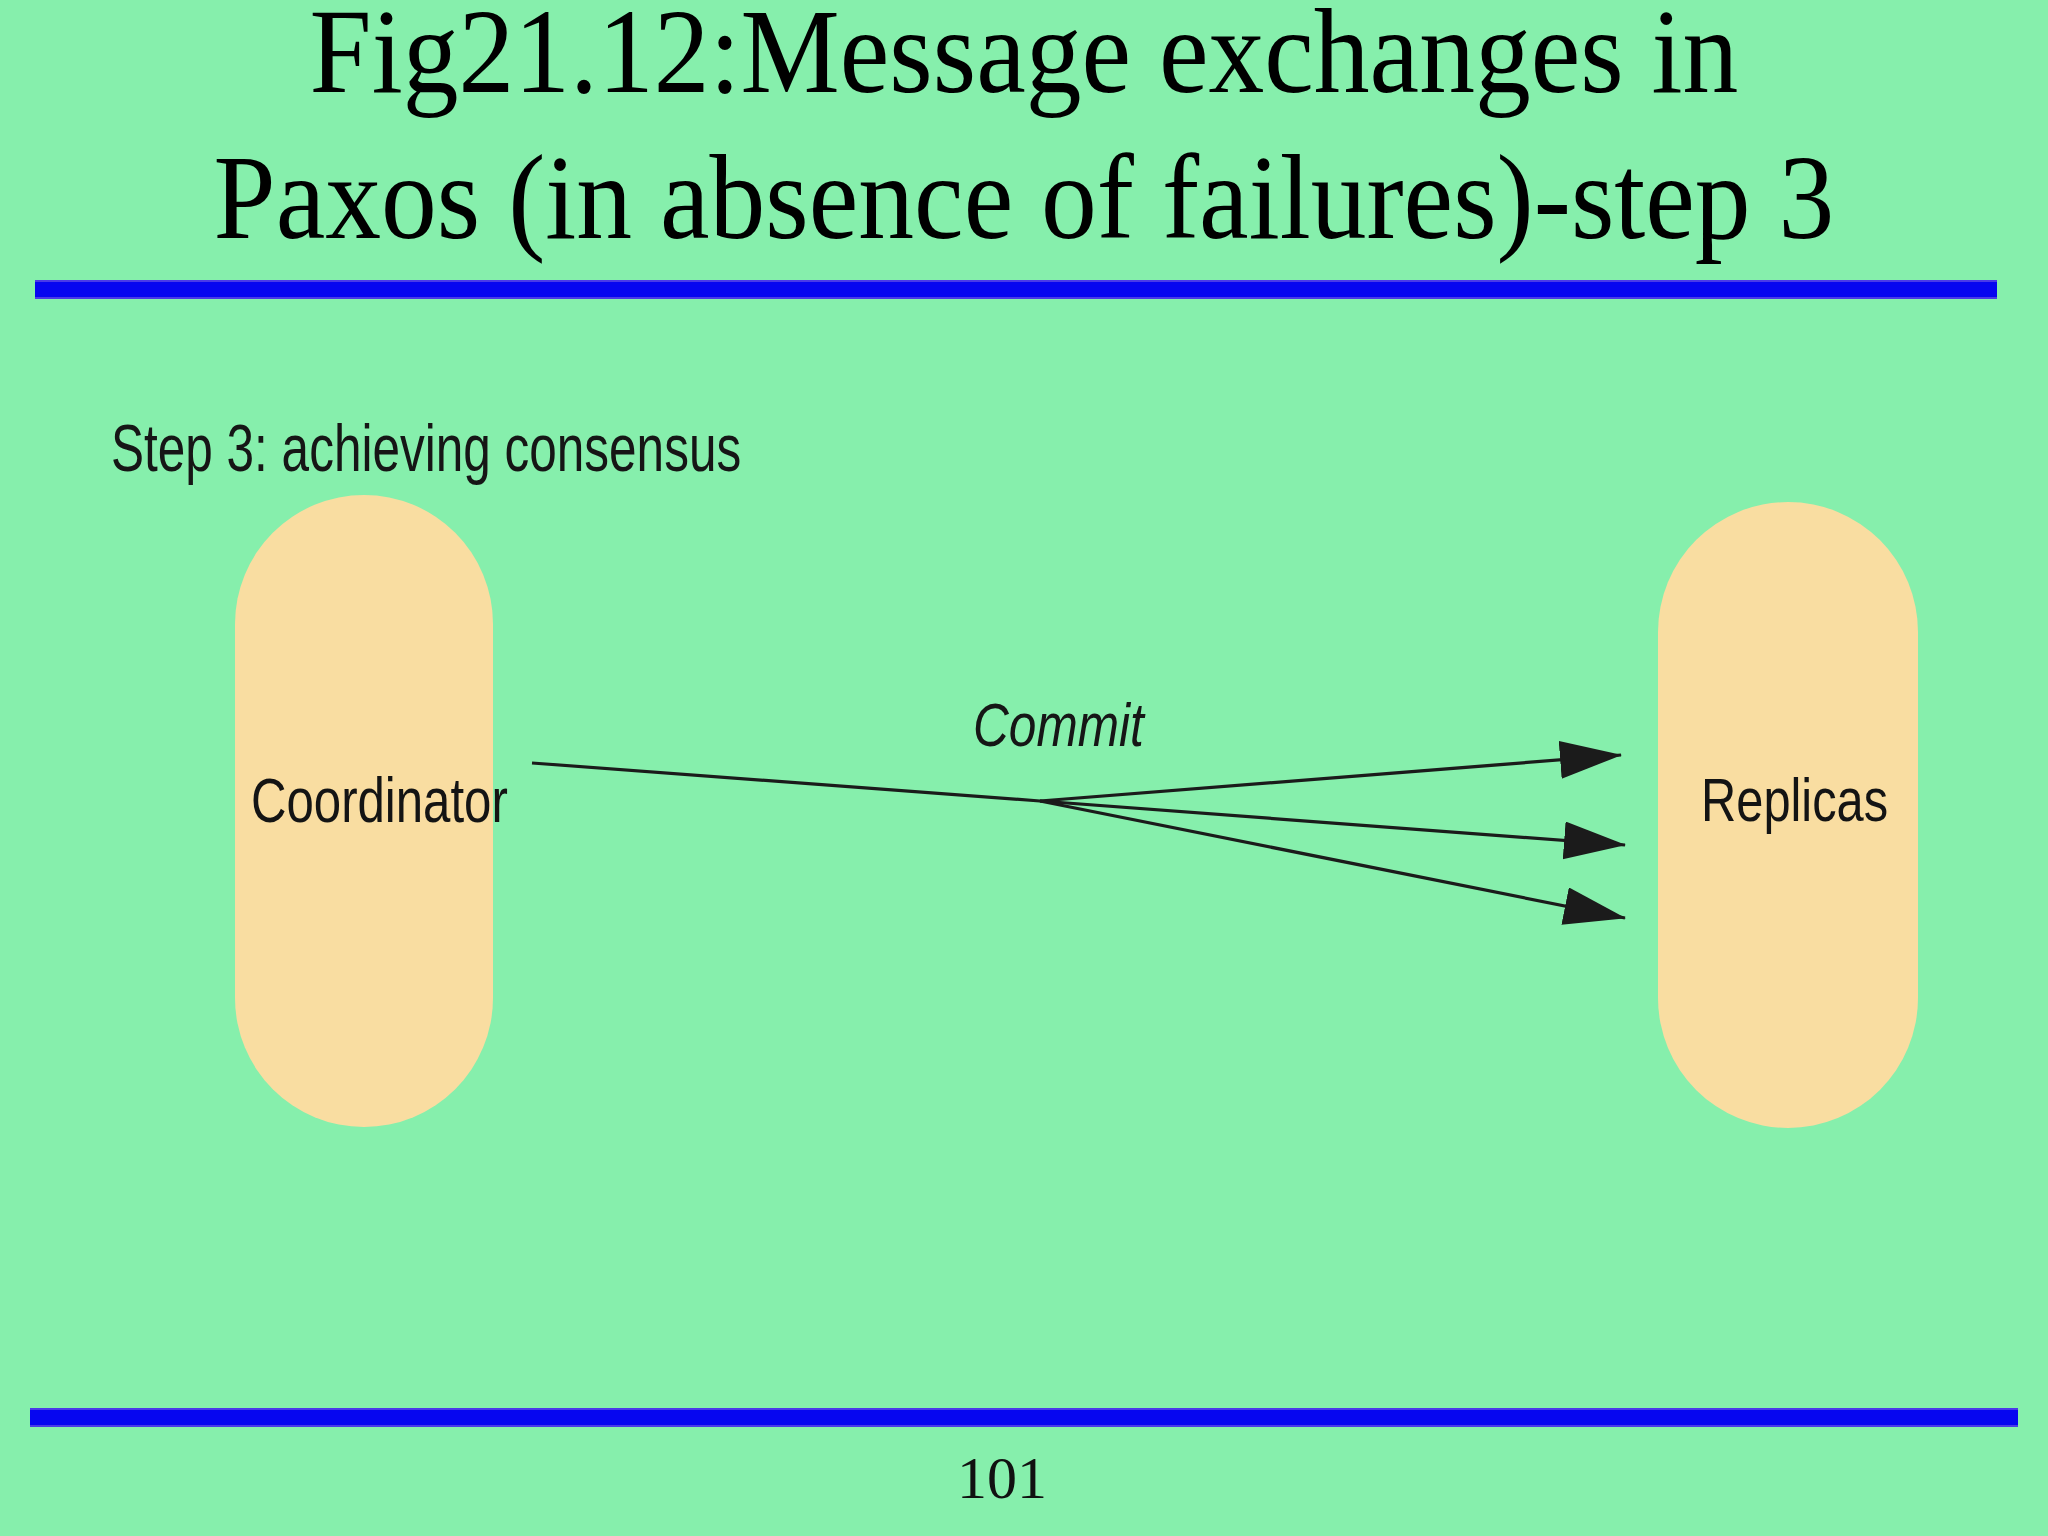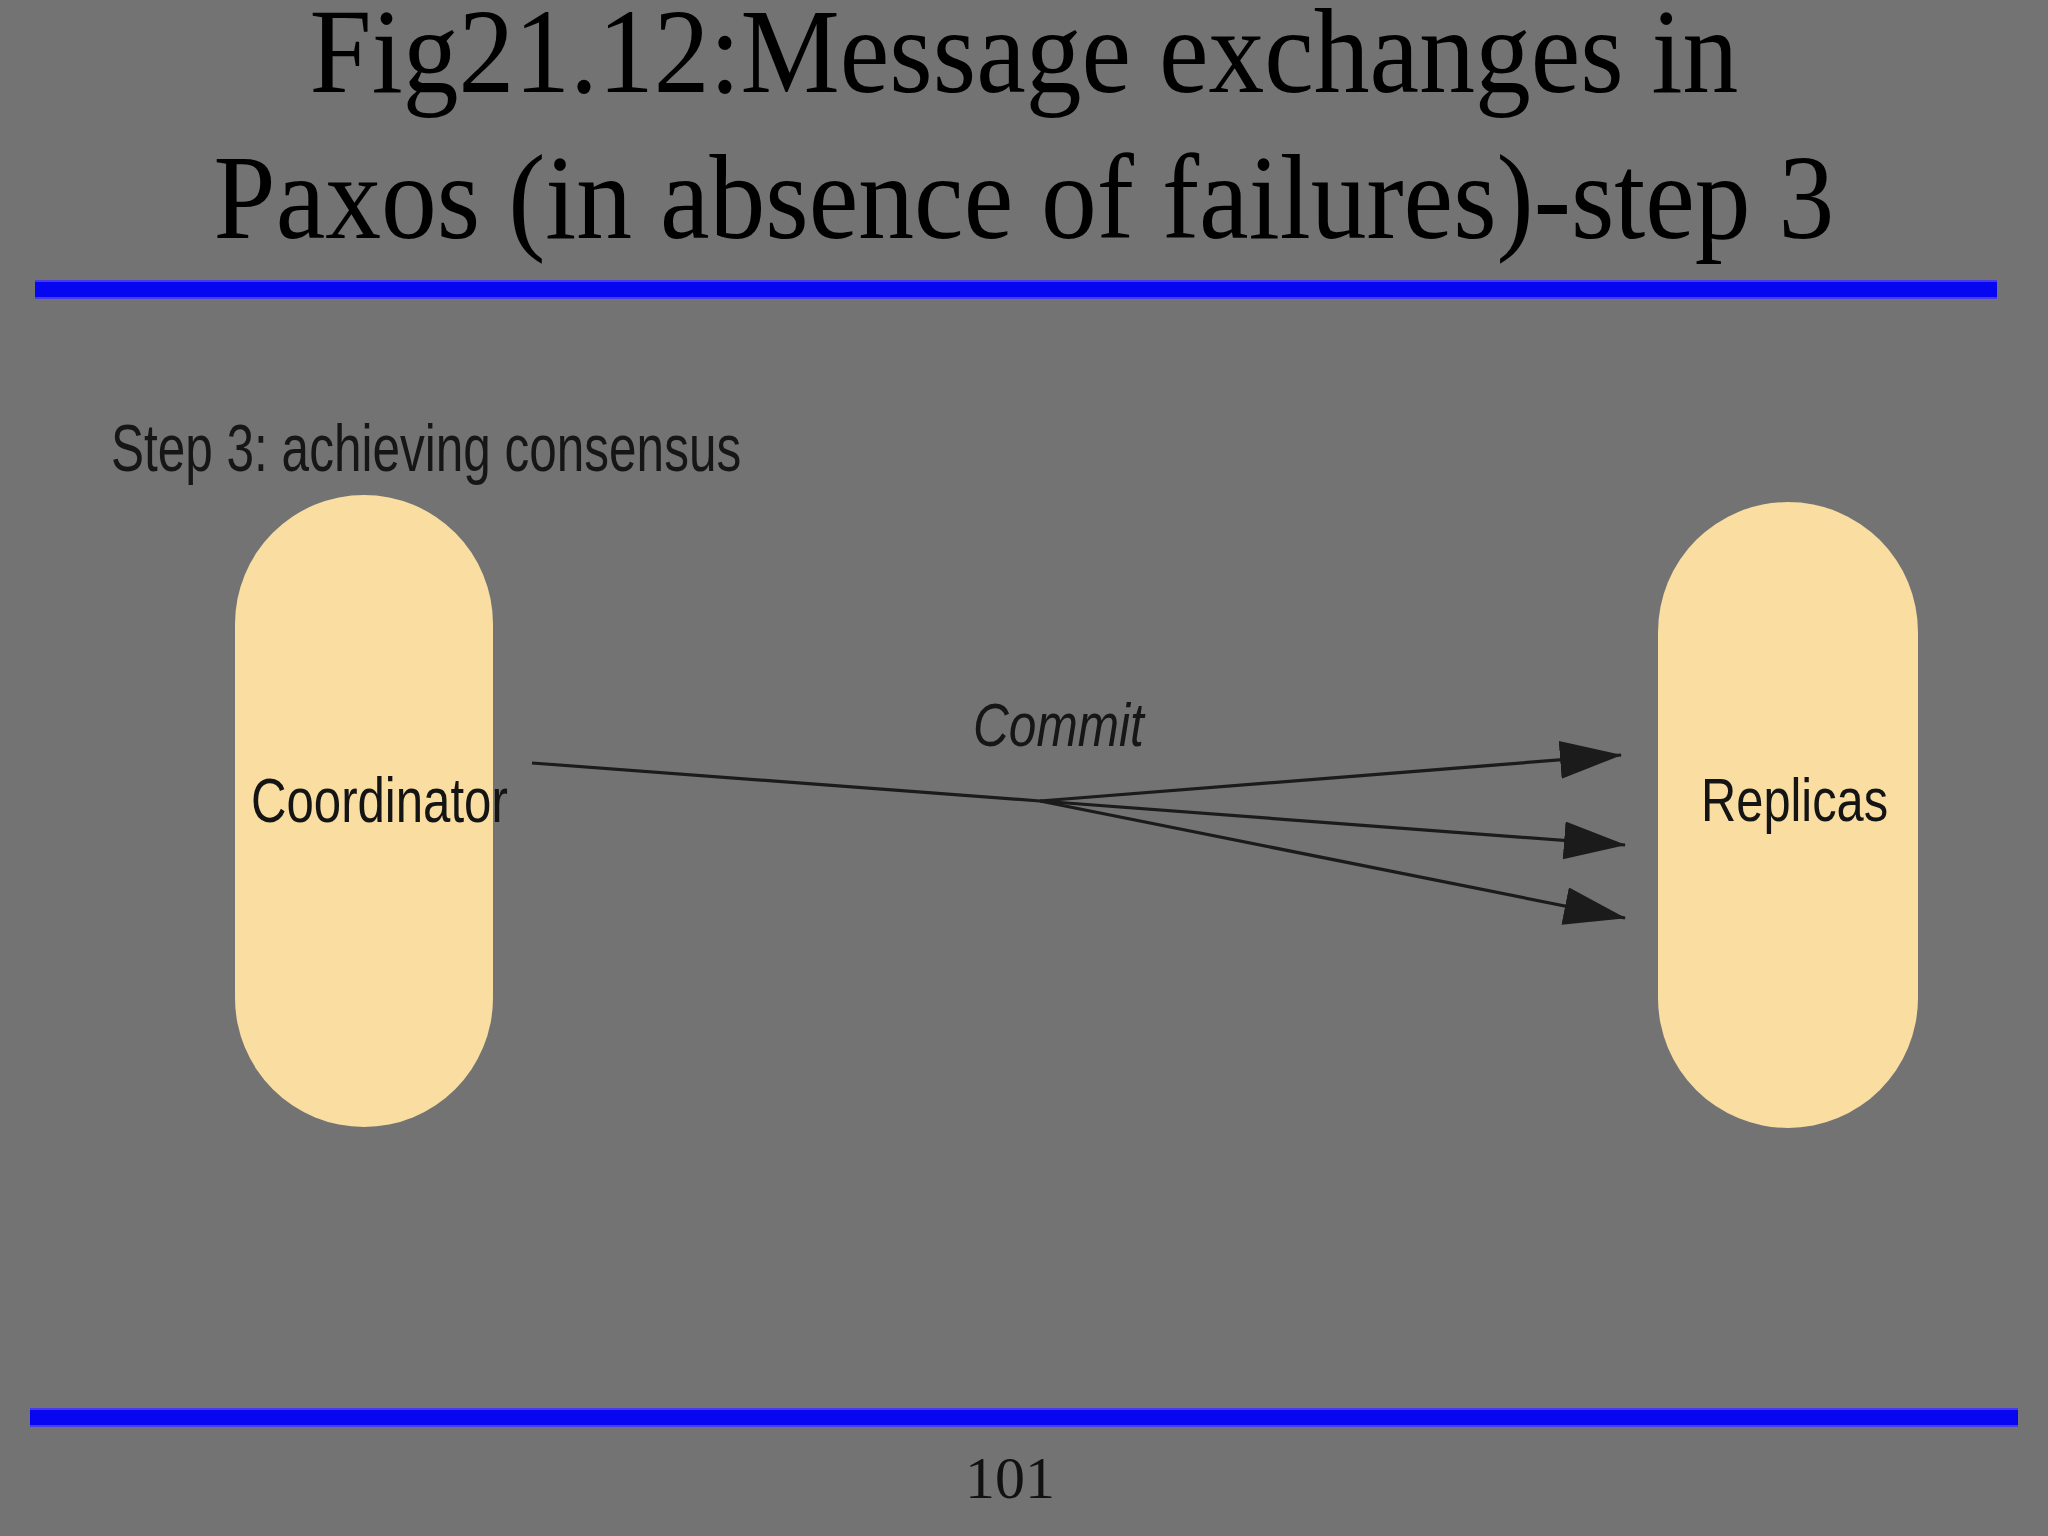--- a/index.html
+++ b/index.html
@@ -5,21 +5,21 @@
   html, body { margin: 0; padding: 0; }
   body {
     width: 2048px; height: 1536px;
     background: #ffffff;
     font-family: "Liberation Sans", sans-serif;
     overflow: hidden;
   }
   .slide {
     position: relative;
     width: 2048px; height: 1536px;
-    background: #737373;
+    background: #86efac;
     color: #000;
   }
   .title {
     position: absolute;
     top: -21px; left: 0;
     width: 2048px;
     text-align: center;
     font-family: "Liberation Serif", serif;
     font-size: 120px;
     line-height: 146px;
@@ -84,21 +84,20 @@
   }
   .page-number {
     position: absolute;
     left: 0; top: 1448px;
     width: 2004px;
     text-align: center;
     font-family: "Liberation Serif", serif;
     font-size: 60px;
     line-height: 1;
     color: #111;
-    margin-left: 8px;
   }
 </style>
 </head>
 <body>
 
 <div class="slide">
 
   <div class="title">
     <div>Fig21.12:Message exchanges in</div>
     <div>Paxos (in absence of failures)-step 3</div>

